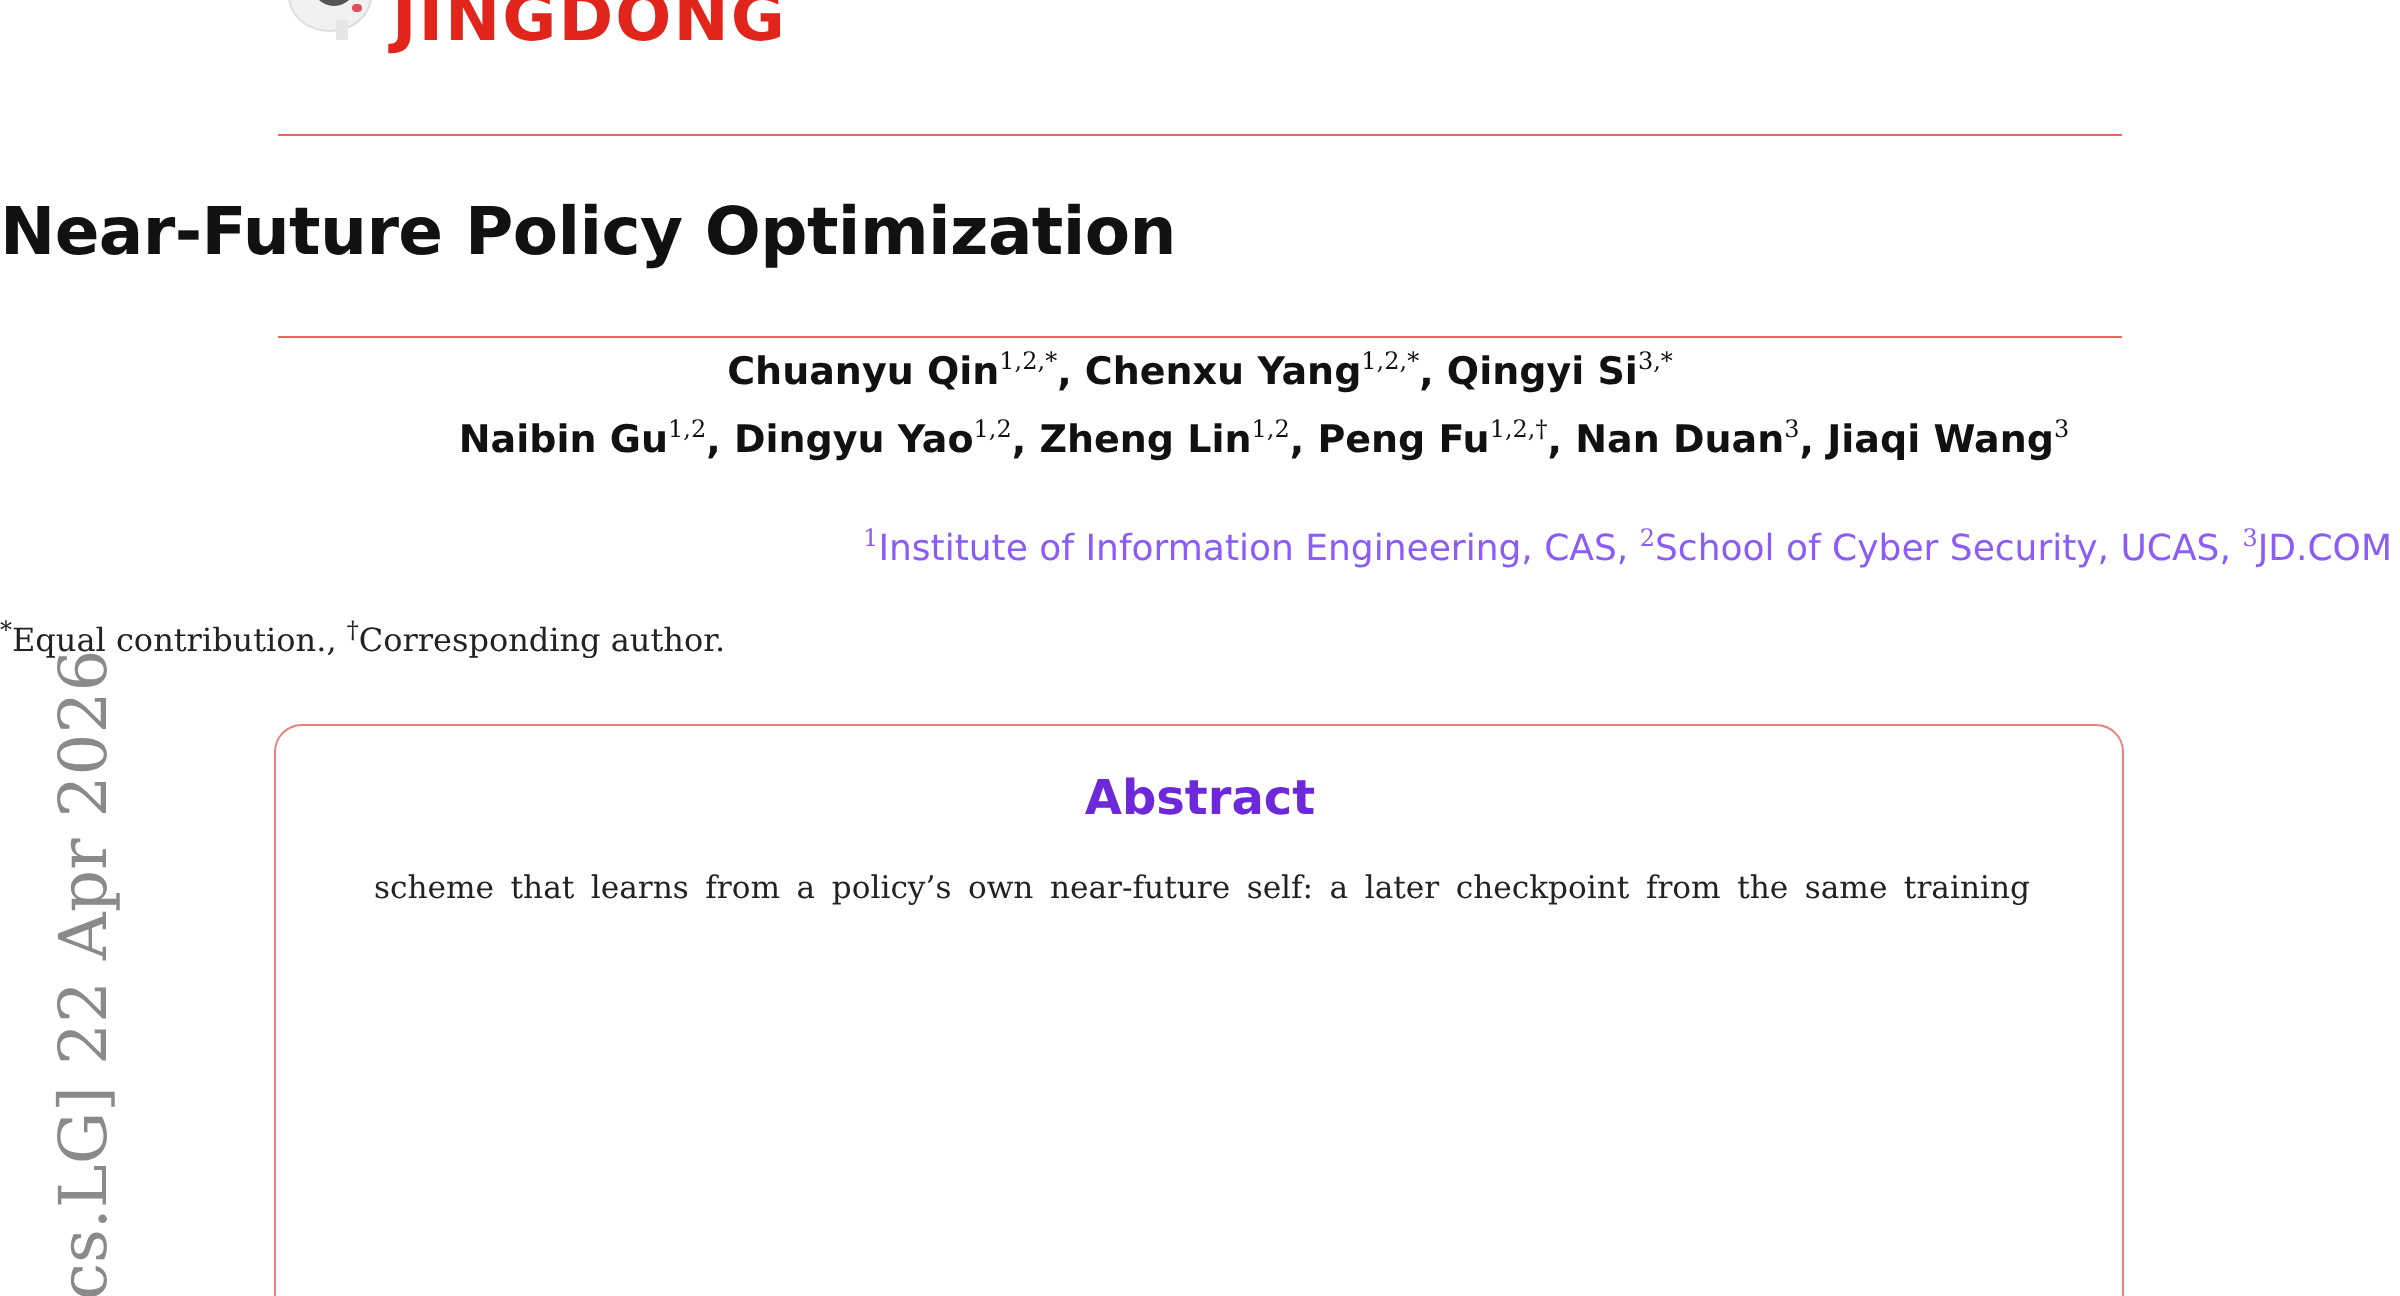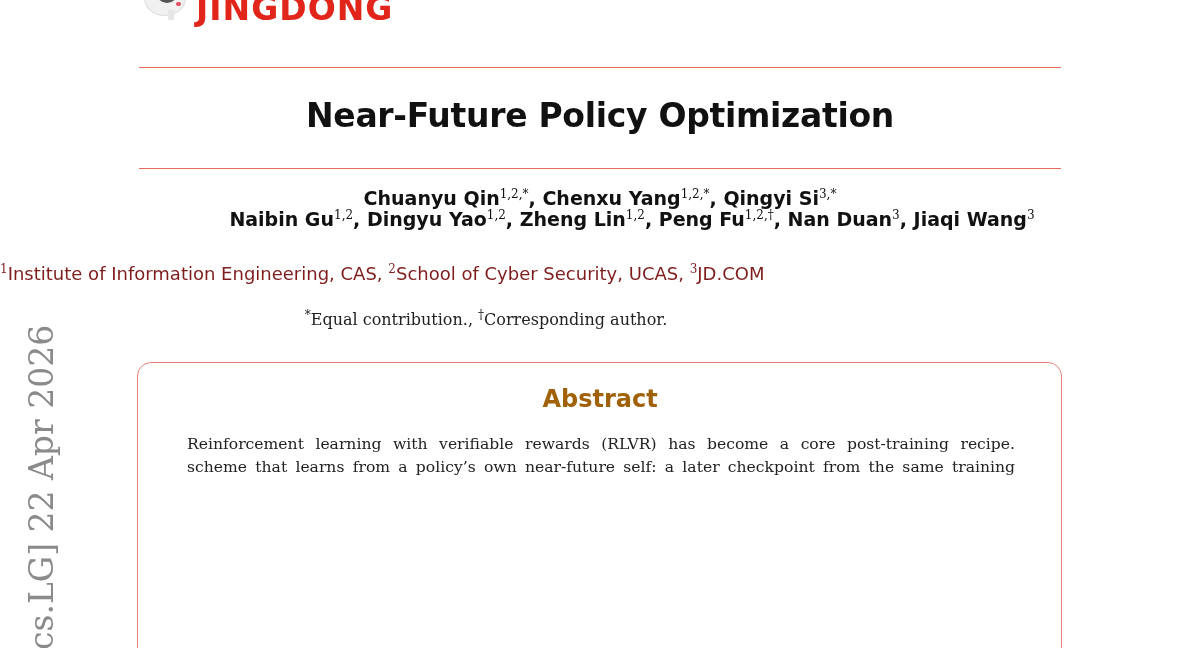--- a/index.html
+++ b/index.html
@@ -8,49 +8,49 @@
       position:relative; font-family:"DejaVu Serif", serif; color:#111;
     }
     .logo { position:absolute; left:138px; top:-14px; height:44px; display:flex; align-items:center; }
     .mascot { width:52px; height:44px; position:relative; }
     .mascot .head { position:absolute; left:6px; top:-6px; width:40px; height:34px; border-radius:50%; background:#f1f1f1; border:1px solid #ddd; }
     .mascot .smile { position:absolute; left:18px; top:4px; width:22px; height:10px; border-bottom:3px solid #555; border-radius:0 0 14px 14px; }
     .mascot .dot { position:absolute; left:38px; top:16px; width:5px; height:4px; background:#e05060; border-radius:2px; }
     .mascot .foot { position:absolute; left:30px; top:24px; width:6px; height:10px; background:#e6e6e6; }
     .brand { font-family:"DejaVu Sans", sans-serif; font-weight:bold; font-size:33px; color:#e1251b; letter-spacing:1px; margin-left:6px; }
     .rule { position:absolute; left:139px; width:922px; height:1px; background:#e86a5f; }
-    .title { position:absolute; left:0; width:1200px; top:96px; text-align:center; font-family:"DejaVu Sans", sans-serif; font-weight:bold; font-size:33px; color:#111; letter-spacing:-0.3px; }
+    .title { position:absolute; left:0; width:1200px; top:96px; font-family:"DejaVu Sans", sans-serif; font-weight:bold; font-size:33px; color:#111; letter-spacing:-0.3px; }
     .authors { position:absolute; left:0; width:1200px; text-align:center; font-family:"DejaVu Sans", sans-serif; font-weight:bold; font-size:19px; color:#111; }
     .authors sup, .affil sup, .notes sup { font-family:"DejaVu Serif", serif; font-weight:normal; font-size:12px; }
-    .affil { position:absolute; left:0; width:1196px; top:262px; text-align:left; font-family:"DejaVu Sans", sans-serif; font-size:18px; color:#7f1d1d; }
-    .notes { position:absolute; left:0; width:972px; top:308px; text-align:center; font-family:"DejaVu Serif", serif; font-size:16px; color:#222; }
+    .affil { position:absolute; left:0; width:1196px; top:262px; text-align:right; font-family:"DejaVu Sans", sans-serif; font-size:18px; color:#8b5cf6; }
+    .notes { position:absolute; left:0; width:972px; top:308px; text-align:left; font-family:"DejaVu Serif", serif; font-size:16px; color:#222; }
     .sidebar { position:absolute; left:22px; top:650px; transform:rotate(-90deg); transform-origin:0 0; font-family:"DejaVu Serif", serif; font-size:33px; color:#8a8a8a; white-space:nowrap; }
     .abstract-box { position:absolute; left:137px; top:362px; width:925px; height:320px; border:1.5px solid #ea8078; border-radius:14px; box-sizing:border-box; }
-    .abstract-title { position:absolute; left:0; width:1200px; top:385px; text-align:center; font-family:"DejaVu Sans", sans-serif; font-weight:bold; font-size:24px; color:#a16207; }
+    .abstract-title { position:absolute; left:0; width:1200px; top:385px; text-align:center; font-family:"DejaVu Sans", sans-serif; font-weight:bold; font-size:24px; color:#6d28d9; }
     .abstract-body { position:absolute; left:187px; top:433px; width:828px; font-family:"DejaVu Serif", serif; font-size:15.6px; line-height:23.3px; color:#222; text-align:justify; }
     .abstract-body .ln { display:block; text-align:justify; text-align-last:justify; white-space:nowrap; height:23.3px; }
   </style>
 </head>
 <body>
 
 <div class="logo">
   <div class="mascot">
     <div class="head"></div>
       <div class="smile"></div>
       <div class="dot"></div>
       <div class="foot"></div>
   </div>
   <span class="brand">JINGDONG</span>
 </div>
 
 <div class="rule" style="top:67px;"></div>
 <div class="title">Near-Future Policy Optimization</div>
 <div class="rule" style="top:168px;"></div>
 
-<div class="authors" style="top:187px;">
+<div class="authors" style="top:174px;">
   <span><span>Chuanyu Qin</span><sup>1,2,*</sup></span><span>, </span>
   <span><span>Chenxu Yang</span><sup>1,2,*</sup></span><span>, </span>
   <span><span>Qingyi Si</span><sup>3,*</sup></span>
 </div>
 <div class="authors" style="top:208px;padding-left:32px;">
   <span><span>Naibin Gu</span><sup>1,2</sup></span><span>, </span>
   <span><span>Dingyu Yao</span><sup>1,2</sup></span><span>, </span>
   <span><span>Zheng Lin</span><sup>1,2</sup></span><span>, </span>
   <span><span>Peng Fu</span><sup>1,2,†</sup></span><span>, </span>
   <span><span>Nan Duan</span><sup>3</sup></span><span>, </span>
@@ -67,15 +67,14 @@
   <sup>*</sup><span>Equal contribution.</span><span>, </span>
   <sup>†</sup><span>Corresponding author.</span>
 </div>
 
 <div class="sidebar">cs.LG]  22 Apr 2026</div>
 
 <div class="abstract-box"></div>
 <div class="abstract-title">Abstract</div>
 
 <div class="abstract-body">
-  <span class="ln">Reinforcement learning with verifiable rewards (RLVR) has become a core post-training recipe.</span>
   <span class="ln">scheme that learns from a policy’s own near-future self: a later checkpoint from the same training</span>
 </div>
 
 </body></html>

